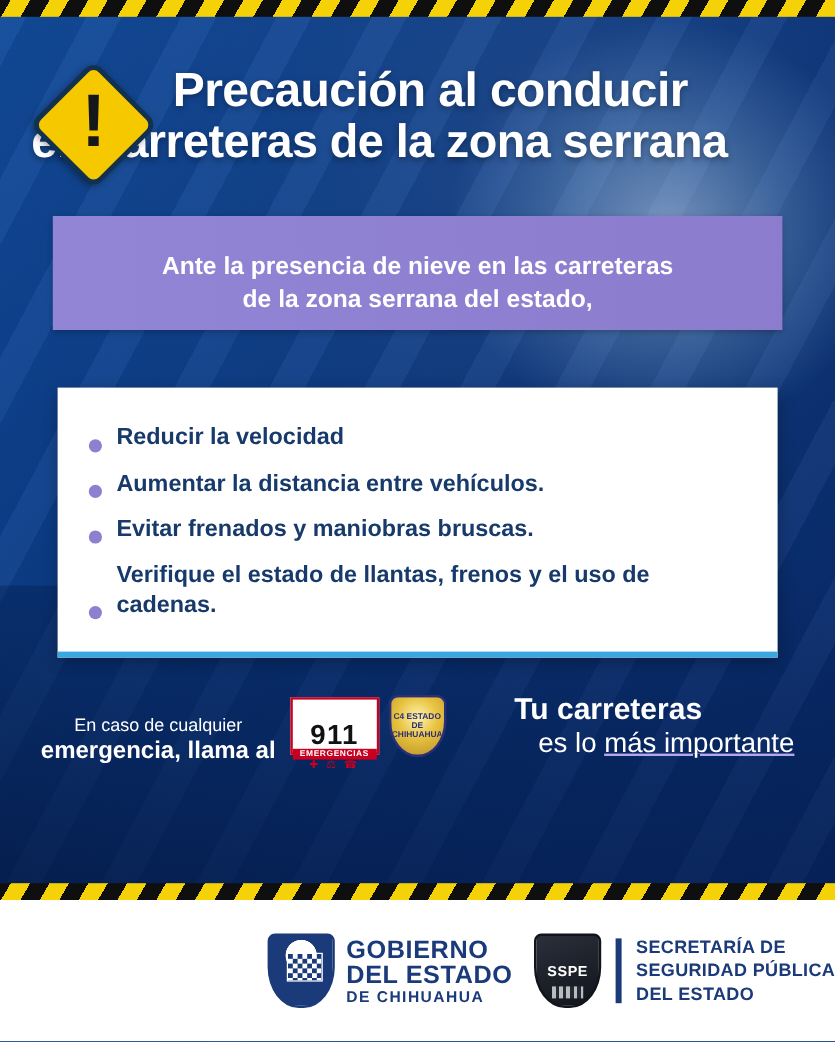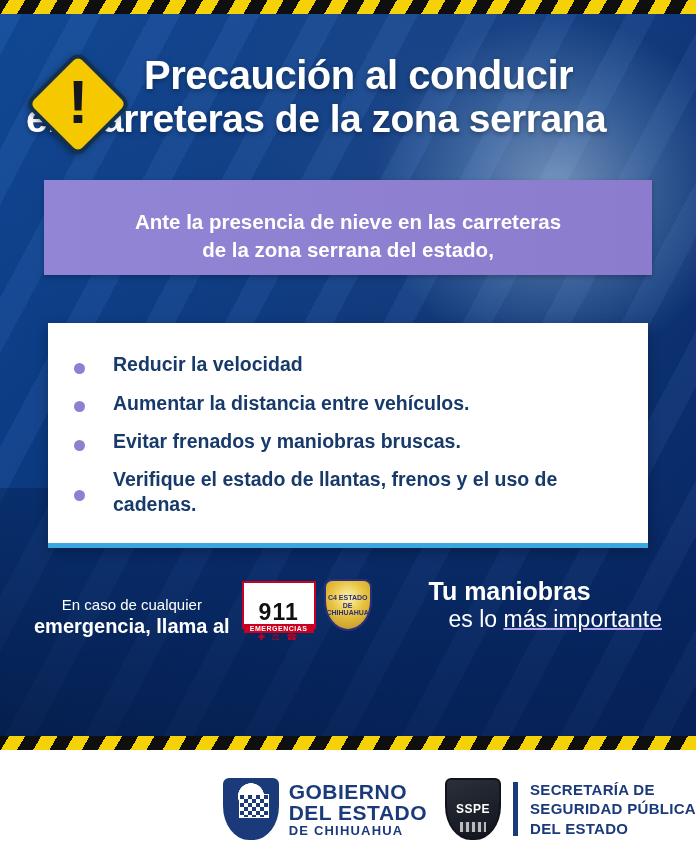--- a/index.html
+++ b/index.html
@@ -130,21 +130,21 @@
   
   .card {
     position:relative; z-index:3;
     margin:48px 48px 0;
     background:#ffffff;
     border-bottom:5px solid #3ba7e0;
     padding:22px 26px 20px;
     box-shadow:0 4px 12px rgba(0,0,0,0.28);
   }
   .rec {
-    display:flex; align-items:center; gap:28px;
+    display:flex; align-items:flex-end; gap:12px;
     padding:7px 0;
   }
   .rec .dot {
     flex:0 0 11px; width:11px; height:11px; border-radius:50%;
     background:#8f7fd0; margin-top:8px;
   }
   .rec .txt {
     color:#173a6b;
     font-weight:bold;
     font-size:19.5px;
@@ -288,21 +288,21 @@
       <div class="badges">
         <div class="badge911">
           <div class="num">911</div>
           <div class="lbl">EMERGENCIAS</div>
           <div class="icons">✚ ⚖ ☎</div>
         </div>
         <div class="shield-gold">C4 ESTADO DE CHIHUAHUA</div>
       </div>
     </div>
     <div class="emerg-right">
-      <div class="r1">Tu maniobras</div>
+      <div class="r1">Tu carreteras</div>
       <div class="r2"><span>es lo </span><u>más importante</u></div>
     </div>
   </div>
 
   <div class="hazard bot"></div>
 
   <div class="footer">
     <div class="gob">
       <div class="crest"></div>
       <div class="gtxt">

